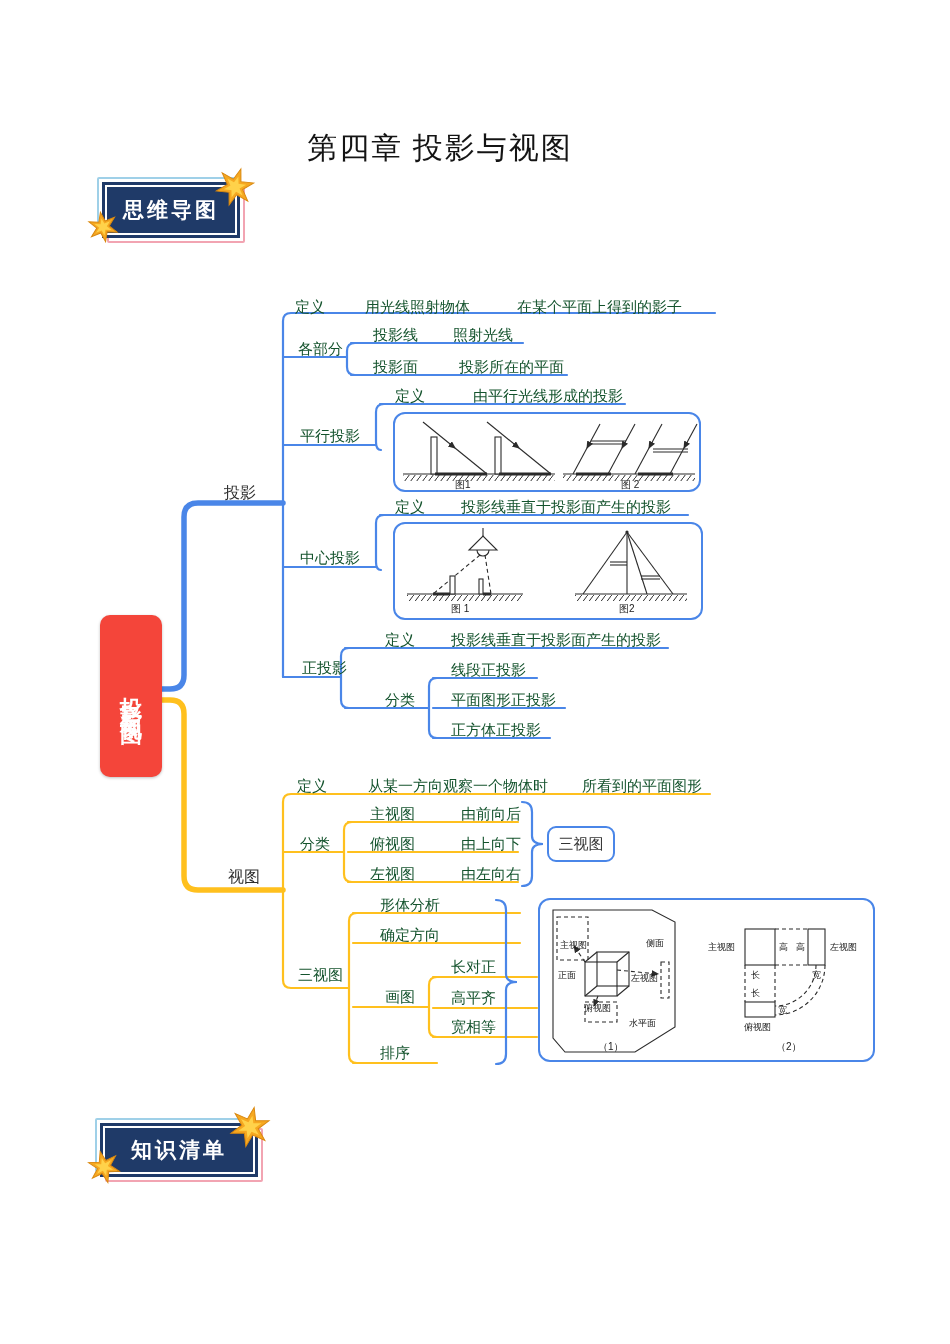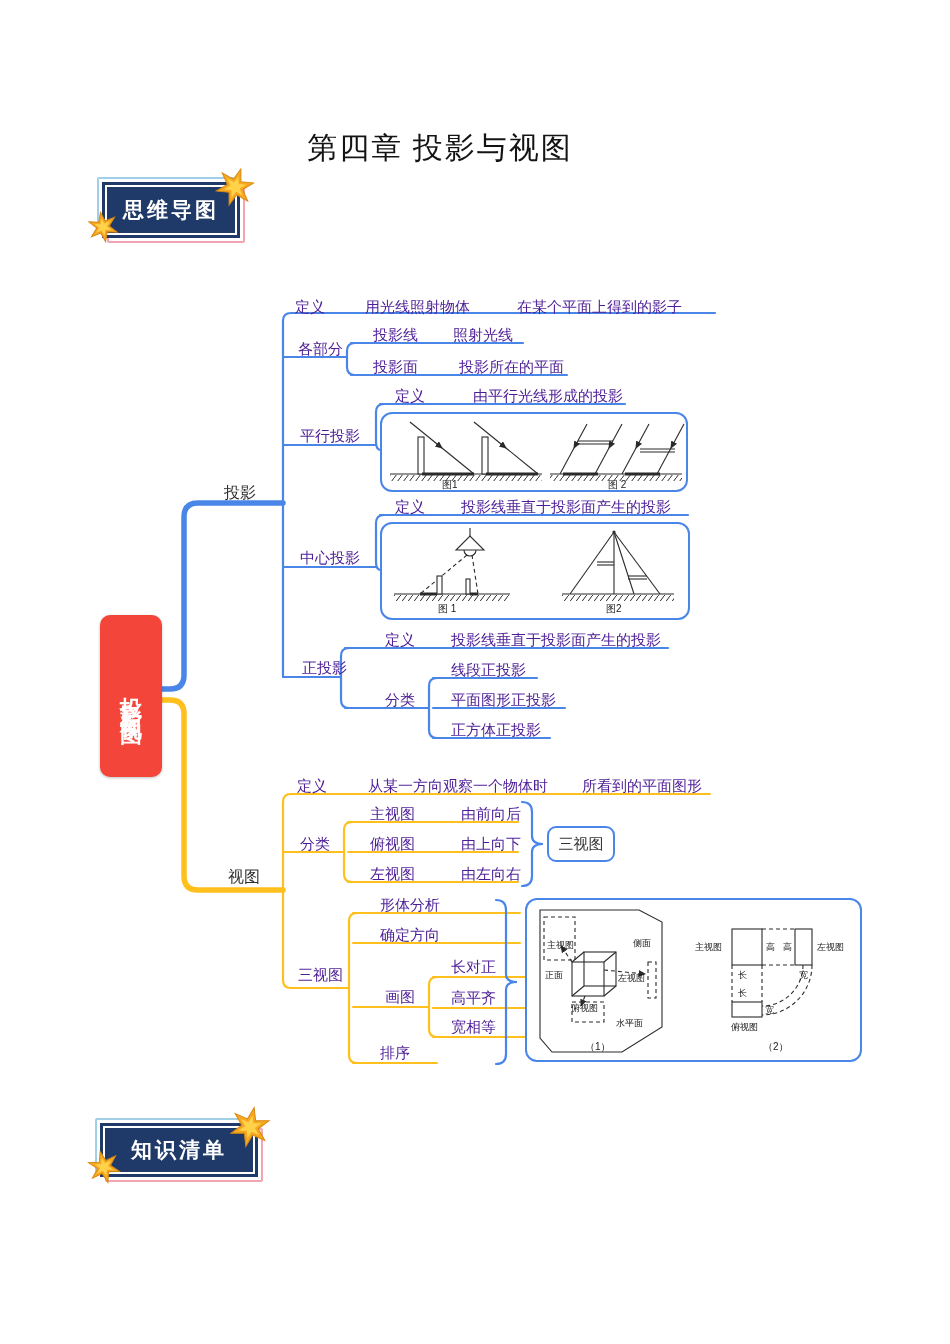--- a/index.html
+++ b/index.html
@@ -1,34 +1,34 @@
 <!DOCTYPE html>
 <html><head>
 <meta charset="utf-8">
 <style>
   html,body{margin:0;padding:0;background:#fff;}
   .canvas{position:relative;width:950px;height:1344px;background:#fff;overflow:hidden;
           font-family:"Liberation Sans","DejaVu Sans",sans-serif;}
   .title{position:absolute;top:116px;left:0;width:880px;text-align:center;
          font-family:"Liberation Serif","DejaVu Serif",serif;font-size:30px;color:#141414;letter-spacing:2px;margin-top:12px;}
   
-  .n{position:absolute;font-size:15px;color:#4c1d95;white-space:nowrap;line-height:1.15;}
+  .n{position:absolute;font-size:15px;color:#14532d;white-space:nowrap;line-height:1.15;}
   .n.big{font-size:16px;color:#2f2f2f;}
   
   .center-node{position:absolute;left:100px;top:615px;width:62px;height:162px;background:#f4453a;
                border-radius:10px;display:flex;align-items:center;justify-content:center;
                box-shadow:0 1px 3px rgba(0,0,0,.25);}
   .center-node span{writing-mode:vertical-rl;text-orientation:upright;color:#fff;font-size:22px;
                     font-weight:bold;letter-spacing:7px;}
   
   .sanshitu{position:absolute;left:547px;top:826px;width:64px;height:32px;border:2px solid #4a86e8;
             border-radius:9px;display:flex;align-items:center;justify-content:center;
             font-size:15px;color:#333;background:#fff;}
   
-  .figbox{position:absolute;border:2px solid #4a86e8;border-radius:12px;background:#fff;box-sizing:border-box;}
+  .figbox{position:absolute;border:2px solid #4a86e8;border-radius:12px;background:#fff;box-sizing:border-box;margin-left:13px;}
   .fig text{fill:#1a1a1a;font-size:10px;font-family:"Liberation Sans","DejaVu Sans",sans-serif;}
   .fig text.sm{font-size:9px;}
   
   .badge-wrap{position:absolute;}
   .badge-shadow{position:absolute;inset:0;border:2px solid transparent;border-radius:2px;}
   .badge-shadow.s1{transform:translate(-5px,-5px);border-color:#9fd0e8;}
   .badge-shadow.s2{transform:translate(5px,5px);border-color:#f2a4b2;}
   .badge-core{position:relative;z-index:1;width:100%;height:100%;background:#1f3a68;
               box-shadow:inset 0 0 0 3px #1f3a68,inset 0 0 0 5px #ffffff;
               display:flex;align-items:center;justify-content:center;}

